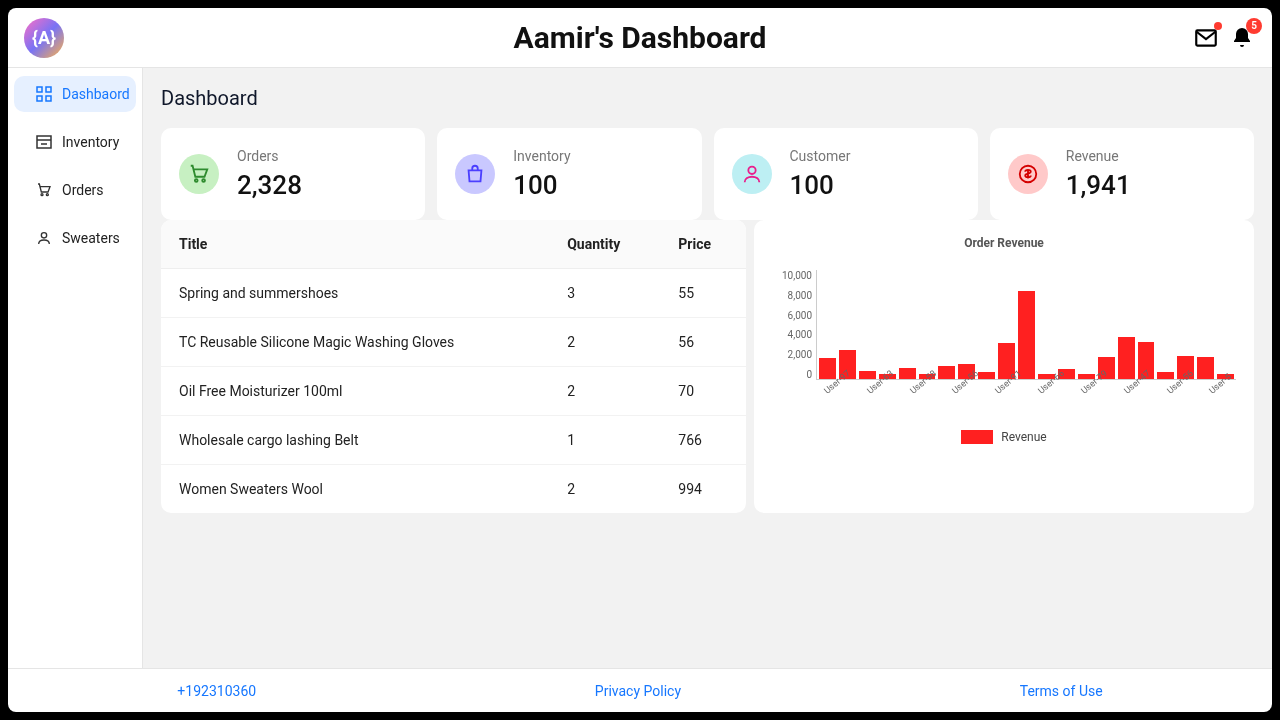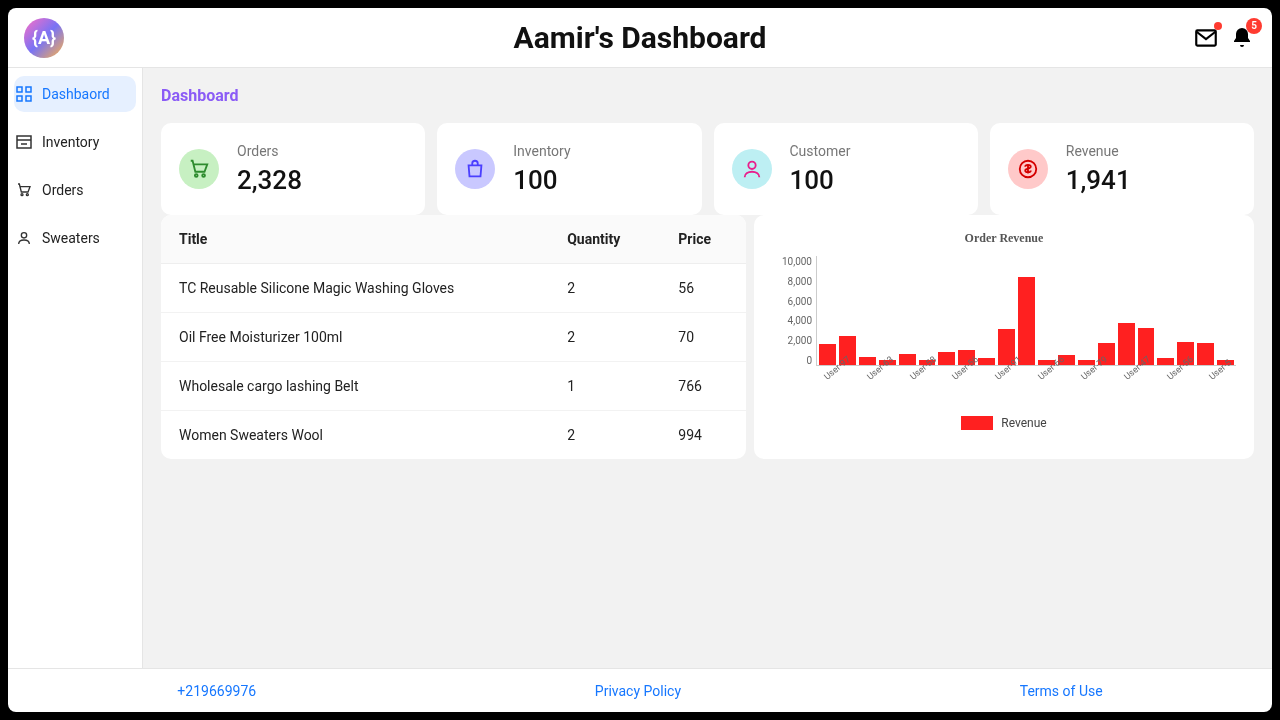--- a/index.html
+++ b/index.html
@@ -7,41 +7,41 @@
   .frame { position:absolute; top:8px; left:8px; right:8px; bottom:8px; background:#fff; border-radius:8px; overflow:hidden; display:flex; flex-direction:column; }
   .header { height:60px; border-bottom:1px solid #e5e5e5; display:flex; align-items:center; padding:0 16px; position:relative; }
   .avatar { width:40px; height:40px; border-radius:50%; background:linear-gradient(135deg,#ff6ec4,#7873f5,#ffb347); display:flex; align-items:center; justify-content:center; color:#fff; font-weight:700; font-size:18px; }
   .title { position:absolute; left:50%; transform:translateX(-50%); font-size:30px; font-weight:700; color:#111; }
   .header-icons { margin-left:auto; display:flex; align-items:center; gap:8px; }
   .icon-wrap { position:relative; width:28px; height:28px; display:flex; align-items:center; justify-content:center; cursor:pointer; }
   .badge-dot { position:absolute; top:-2px; right:-2px; width:8px; height:8px; background:#ff3b30; border-radius:50%; }
   .badge-num { position:absolute; top:-6px; right:-6px; min-width:16px; height:16px; padding:0 4px; background:#ff3b30; border-radius:8px; color:#fff; font-size:10px; font-weight:600; display:flex; align-items:center; justify-content:center; }
   .body { flex:1; display:flex; overflow:hidden; }
   .sidebar { width:135px; border-right:1px solid #e5e5e5; padding:8px 6px; }
-  .side-item { display:flex; align-items:center; gap:10px; padding:10px 2px; border-radius:10px; font-size:14px; color:#222; cursor:pointer; margin-bottom:12px; }
+  .side-item { display:flex; align-items:center; gap:10px; padding:10px 22px; border-radius:10px; font-size:14px; color:#222; cursor:pointer; margin-bottom:12px; }
   .side-item.active { background:#e6f0ff; color:#1677ff; }
   .side-item .ic { width:16px; height:16px; flex-shrink:0; display:flex; align-items:center; justify-content:center; }
   .main { flex:1; background:#f2f2f2; padding:12px 18px 10px 18px; overflow:auto; }
-  .page-head { font-size:16px; font-weight:700; color:#8b5cf6; margin:6px 0 18px 0; }
+  .page-head { font-size:20px; font-weight:400; color:#0f172a; margin:6px 0 18px 0; }
   .cards { display:flex; gap:12px; }
   .card { flex:1; background:#fff; border-radius:10px; padding:20px 18px; display:flex; align-items:center; gap:18px; }
   .card-icon { width:40px; height:40px; border-radius:50%; display:flex; align-items:center; justify-content:center; }
   .ic-green{background:#c7f0c2;} .ic-blue{background:#c9c8ff;} .ic-cyan{background:#bdeff3;} .ic-red{background:#ffc9c9;}
   .card-label { font-size:14px; color:#777; }
   .card-value { font-size:26px; font-weight:500; color:#111; margin-top:6px; }
   .section-head { font-size:15px; font-weight:700; margin:20px 0 8px 0; color:#111; }
   .content-row { display:flex; gap:8px; }
   .table-wrap { flex:1; background:#fff; border-radius:10px; overflow:hidden; }
   table { width:100%; border-collapse:collapse; }
   th,td { text-align:left; padding:16px 18px; font-size:14px; color:#222; }
   thead th { background:#fafafa; font-weight:700; border-bottom:1px solid #eee; }
   tbody tr { border-bottom:1px solid #f2f2f2; }
   tbody tr:last-child { border-bottom:none; }
   .chart-wrap { width:500px; background:#fff; border-radius:10px; padding:16px 18px; position:relative; }
-  .chart-title { text-align:center; font-size:12px; font-weight:700; color:#555; margin-bottom:10px;font-family:Liberation Serif, serif; }
+  .chart-title { text-align:center; font-size:12px; font-weight:700; color:#555; margin-bottom:20px; }
   .chart-area { display:flex; }
   .y-axis { width:44px; display:flex; flex-direction:column; justify-content:space-between; font-size:10px; color:#666; text-align:right; padding-right:4px; }
   .plot { flex:1; height:110px; border-left:1px solid #ccc; border-bottom:1px solid #ccc; display:flex; align-items:flex-end; gap:3px; padding:0 2px; }
   .bar { flex:1; background:#ff2020; }
   .x-axis { display:flex; margin-left:44px; gap:3px; }
   .x-lbl { flex:1; font-size:9px; color:#666; transform:rotate(-40deg); transform-origin:top left; white-space:nowrap; position:relative; top:8px; left:6px; }
   .legend { display:flex; align-items:center; justify-content:center; gap:8px; margin-top:40px; font-size:12px; color:#444; }
   .legend-box { width:32px; height:14px; background:#ff2020; }
   .footer { height:44px; border-top:1px solid #e5e5e5; display:flex; align-items:center; justify-content:space-around; font-size:14px; }
   .footer a { color:#1677ff; text-decoration:none; }
@@ -173,20 +173,25 @@
         <div class="table-wrap">
           <table>
             <thead>
                 <tr>
               <th>Title</th>
               <th>Quantity</th>
               <th>Price</th>
             </tr>
               </thead>
             <tbody id="tbody">
+                <tr>
+                  <td>Spring and summershoes</td>
+                  <td>3</td>
+                  <td>55</td>
+                </tr>
                 <tr>
                   <td>TC Reusable Silicone Magic Washing Gloves</td>
                   <td>2</td>
                   <td>56</td>
                 </tr>
                 <tr>
                   <td>Oil Free Moisturizer 100ml</td>
                   <td>2</td>
                   <td>70</td>
                 </tr>
@@ -263,17 +268,17 @@
           <div class="legend">
             <div class="legend-box"></div>
             <span>Revenue</span>
           </div>
         </div>
       </div>
     </div>
   </div>
 
   <div class="footer">
-    <a href="#">+219669976</a>
+    <a href="#">+192310360</a>
     <a href="#">Privacy Policy</a>
     <a href="#">Terms of Use</a>
   </div>
 </div>
 
 </body></html>

